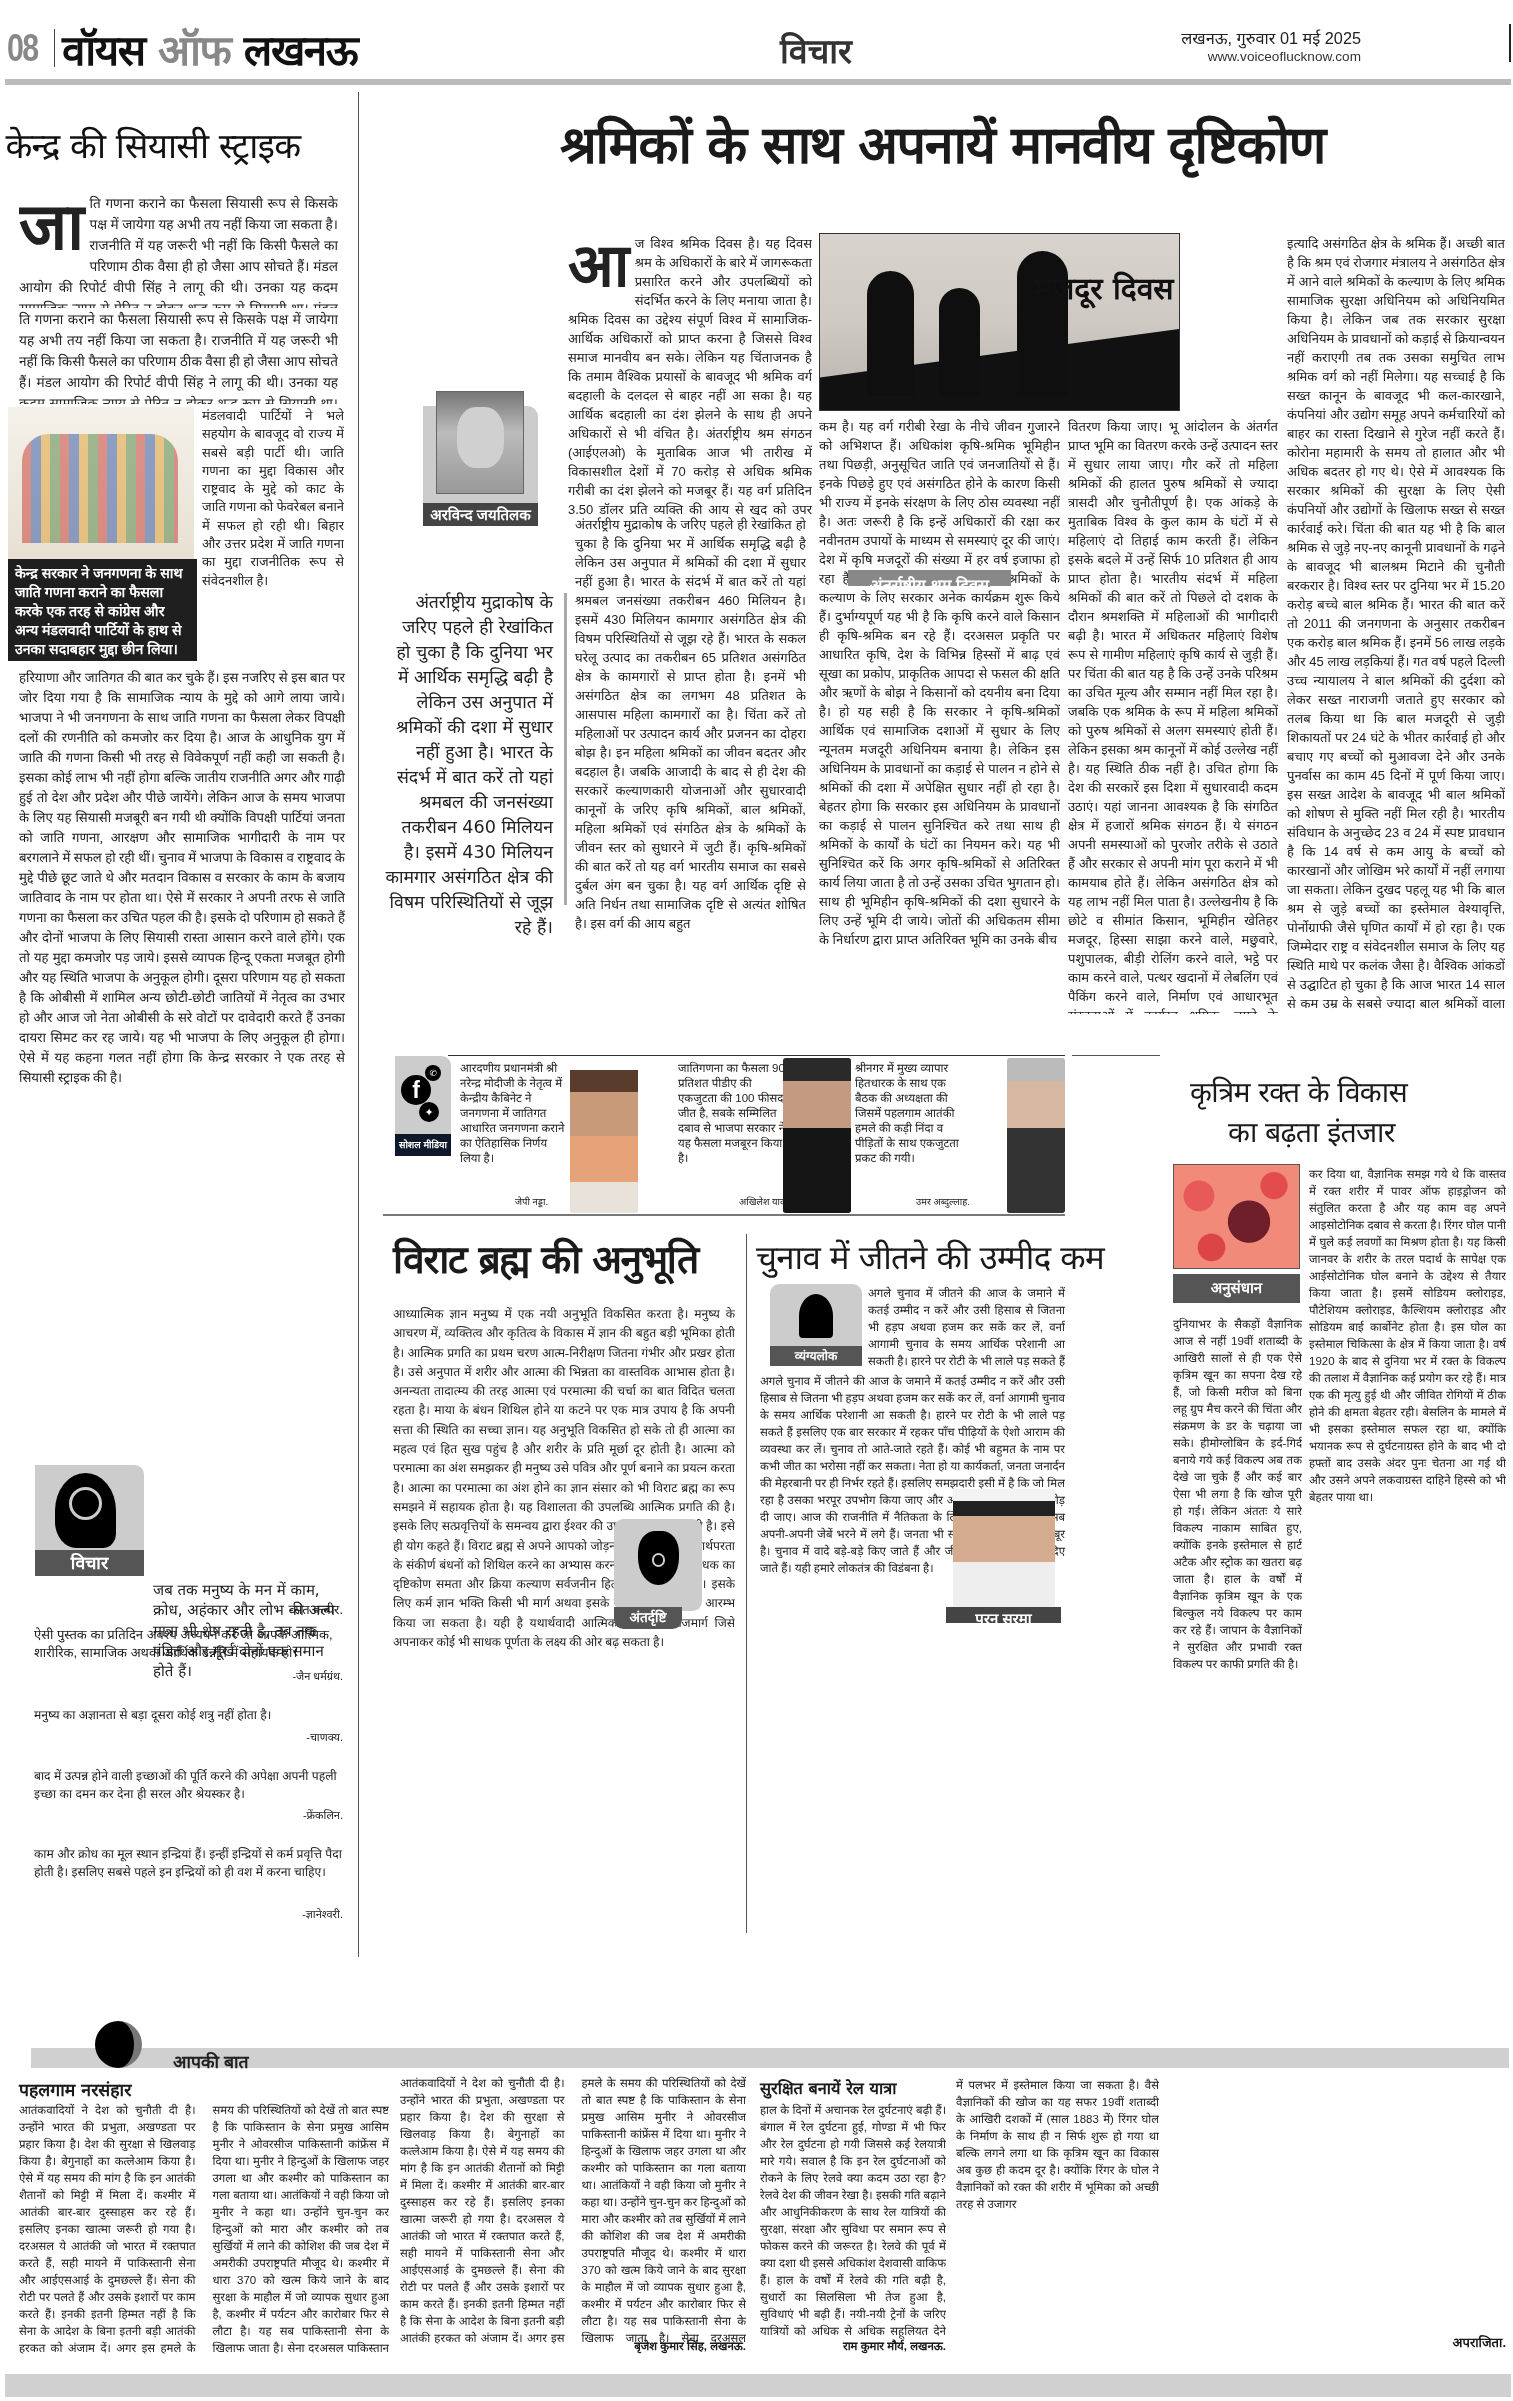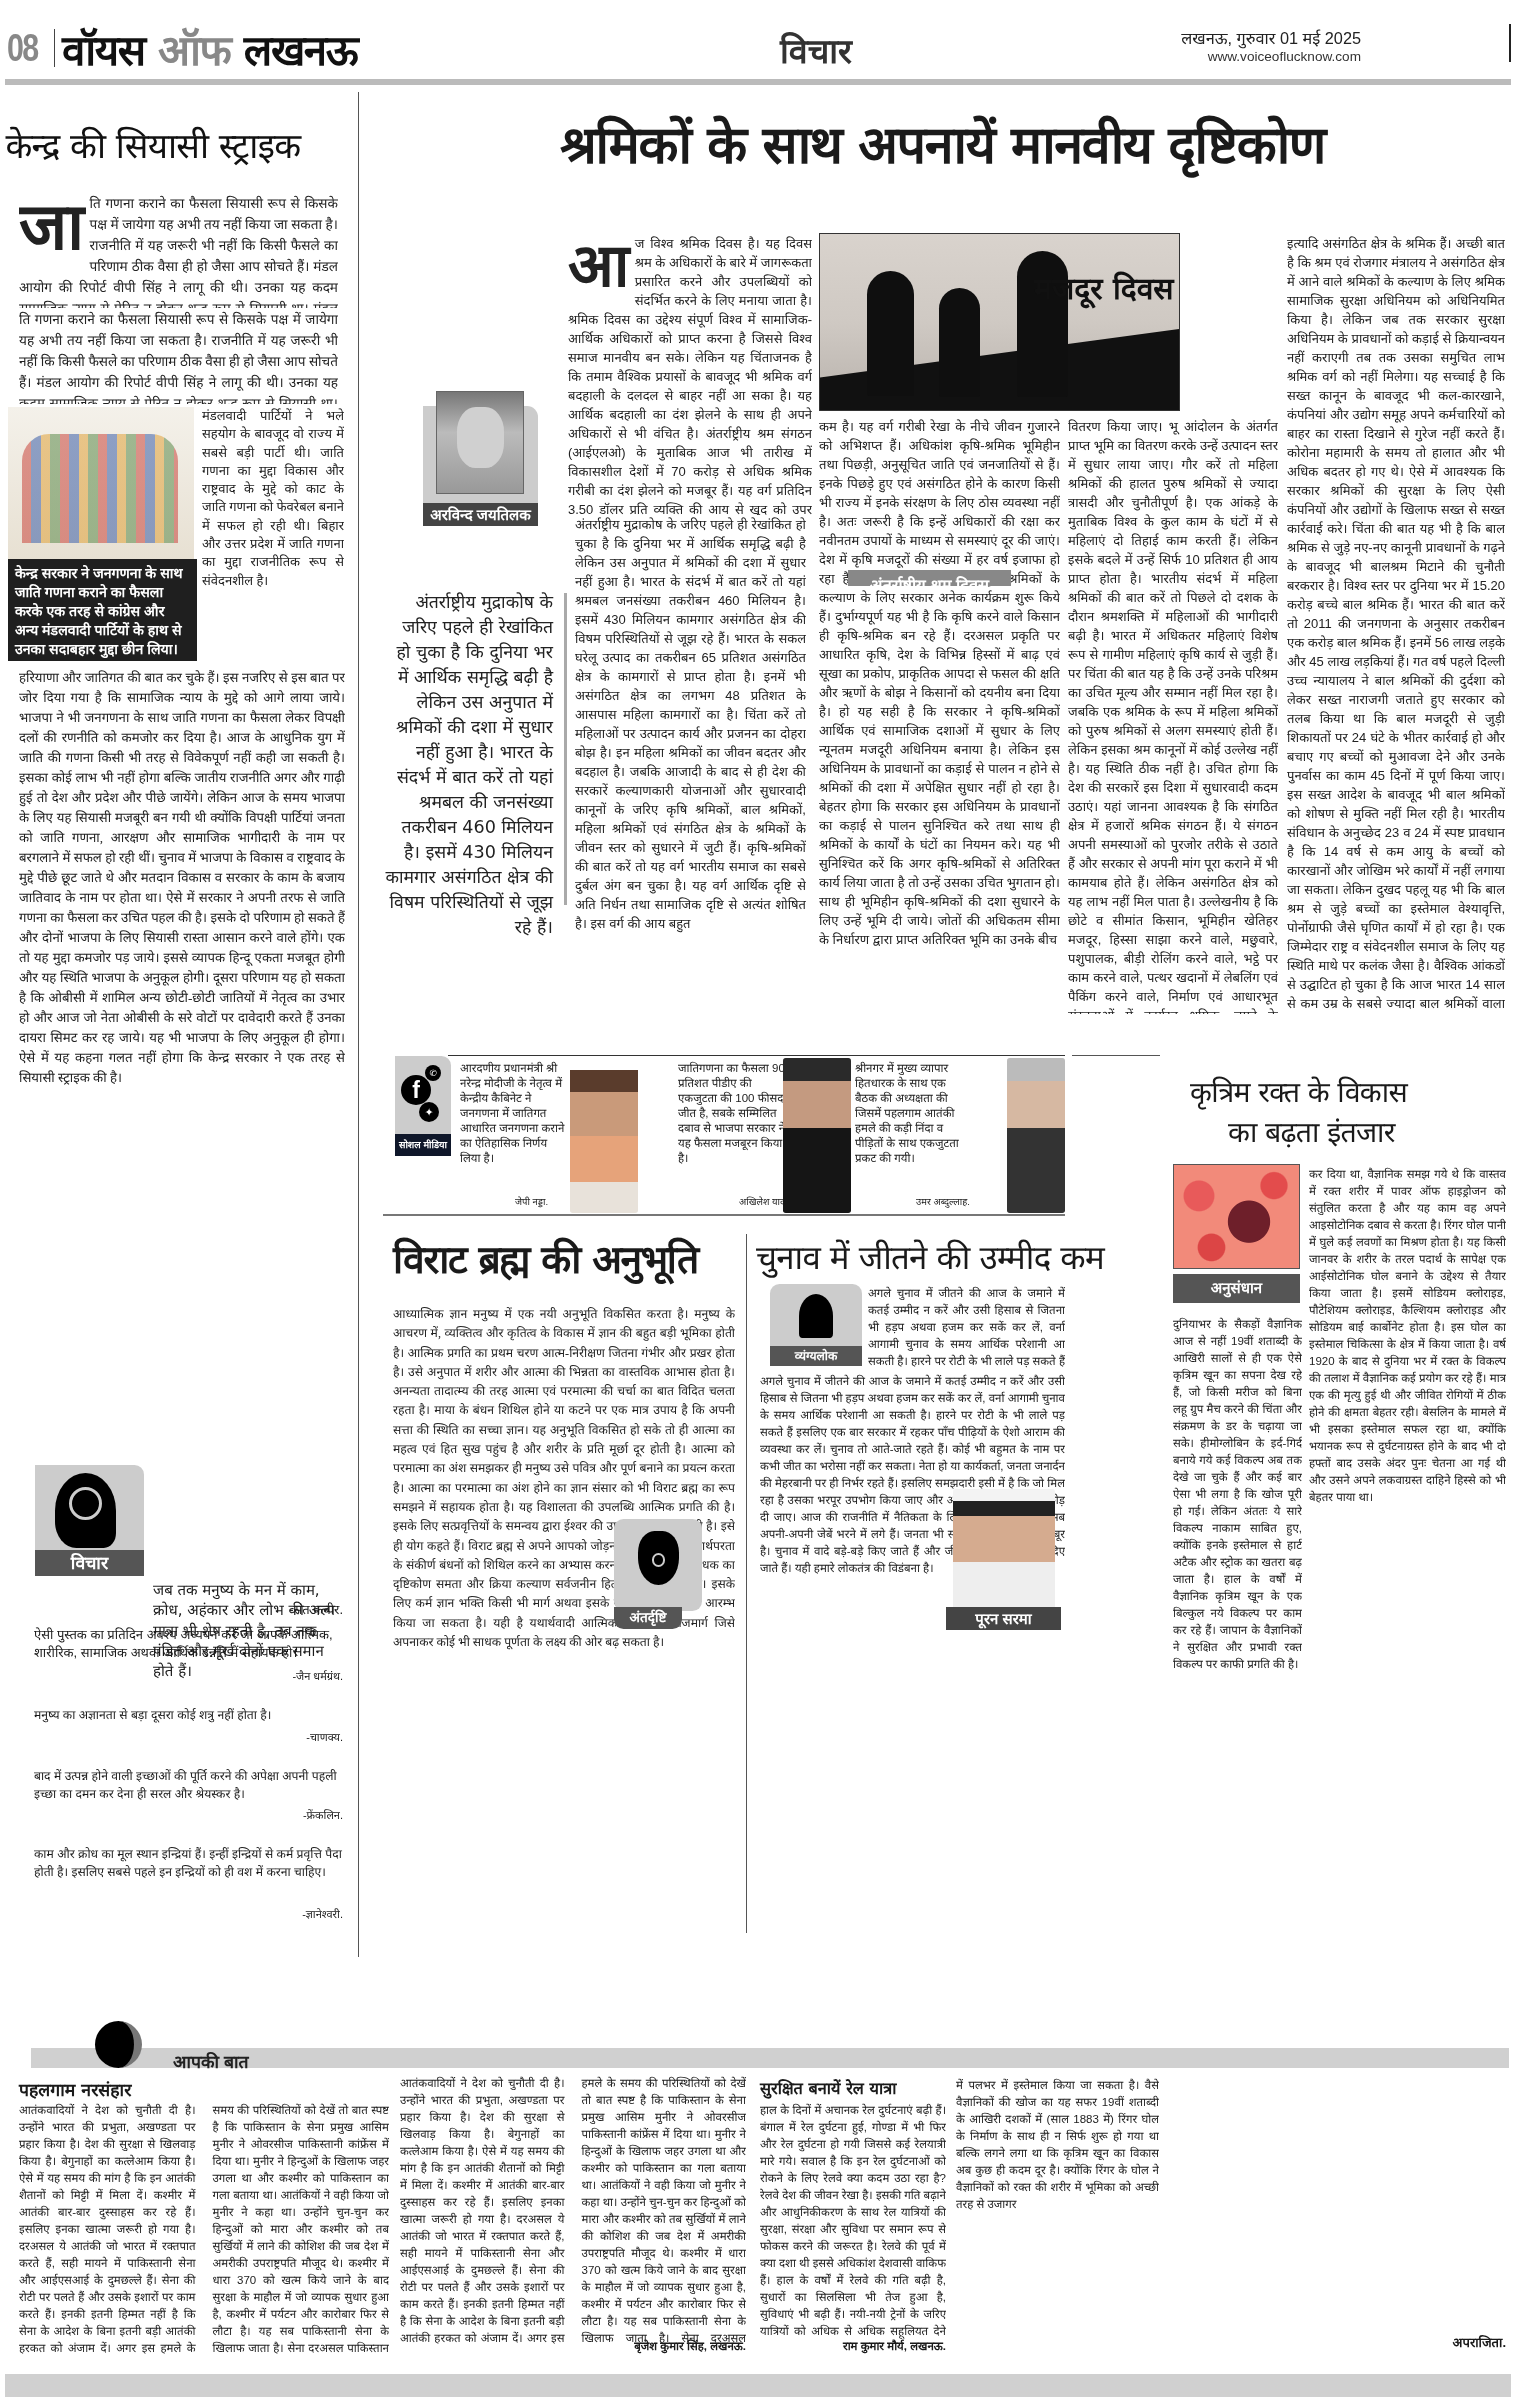--- a/index.html
+++ b/index.html
@@ -186,21 +186,21 @@
 <div class="abs vline" style="left:746px; top:1234px; width:1.4px; height:699px;"></div>
 
 <div class="abs h-light" style="left:756px; top:1234px; font-size:33px;">चुनाव में जीतने की उम्मीद कम</div>
 <div class="abs icon-box" style="left:770px; top:1284px; width:92px; height:64px; border-radius:9.5px 9.5px 0 0;">
   <div class="abs" style="left:28.5px; top:10.2px; width:34px; height:44px; background:#000; border-radius:50% 50% 10% 10%;"></div>
 </div>
 <div class="abs icon-label" style="left:770px; top:1346px; width:92px; height:20.3px; font-size:12.2px; line-height:20.3px;">व्यंग्यलोक</div>
 <div class="abs txt narrow-text" style="left:868px; top:1285px; width:197px; height:85px; font-size:11.5px; line-height:17px;">अगले चुनाव में जीतने की आज के जमाने में कतई उम्मीद न करें और उसी हिसाब से जितना भी हड़प अथवा हजम कर सकें कर लें, वर्ना आगामी चुनाव के समय आर्थिक परेशानी आ सकती है। हारने पर रोटी के भी लाले पड़ सकते हैं इसलिए एक बार सरकार में रहकर पाँच पीढ़ियों के ऐशो आराम की व्यवस्था कर लें। चुनाव तो आते-जाते रहते हैं। कोई भी बहुमत के नाम पर कभी जीत का भरोसा नहीं कर सकता। नेता हो या कार्यकर्ता, जनता जनार्दन की मेहरबानी पर ही निर्भर रहते हैं। इसलिए समझदारी इसी में है कि जो मिल रहा है उसका भरपूर उपभोग किया जाए और आगामी चुनाव की चिंता छोड़ दी जाए। आज की राजनीति में नैतिकता के लिए कोई स्थान नहीं है, सब अपनी-अपनी जेबें भरने में लगे हैं। जनता भी सब जानती है लेकिन मजबूर है। चुनाव में वादे बड़े-बड़े किए जाते हैं और जीतने के बाद सब भुला दिए जाते हैं। यही हमारे लोकतंत्र की विडंबना है।</div>
 <div class="abs txt narrow-text" style="left:760px; top:1373px; width:305px; height:559px; font-size:11.5px; line-height:17px;">अगले चुनाव में जीतने की आज के जमाने में कतई उम्मीद न करें और उसी हिसाब से जितना भी हड़प अथवा हजम कर सकें कर लें, वर्ना आगामी चुनाव के समय आर्थिक परेशानी आ सकती है। हारने पर रोटी के भी लाले पड़ सकते हैं इसलिए एक बार सरकार में रहकर पाँच पीढ़ियों के ऐशो आराम की व्यवस्था कर लें। चुनाव तो आते-जाते रहते हैं। कोई भी बहुमत के नाम पर कभी जीत का भरोसा नहीं कर सकता। नेता हो या कार्यकर्ता, जनता जनार्दन की मेहरबानी पर ही निर्भर रहते हैं। इसलिए समझदारी इसी में है कि जो मिल रहा है उसका भरपूर उपभोग किया जाए और आगामी चुनाव की चिंता छोड़ दी जाए। आज की राजनीति में नैतिकता के लिए कोई स्थान नहीं है, सब अपनी-अपनी जेबें भरने में लगे हैं। जनता भी सब जानती है लेकिन मजबूर है। चुनाव में वादे बड़े-बड़े किए जाते हैं और जीतने के बाद सब भुला दिए जाते हैं। यही हमारे लोकतंत्र की विडंबना है।</div>
 <div class="abs person" style="left:953px; top:1489px; width:102px; height:121px; background:linear-gradient(180deg,#f3f3f3 0 10%,#222 10% 22%,#d5ab8f 22% 60%,#eee 60% 100%);"></div>
-<div class="abs author-name" style="left:946px; top:1607px; width:115px; height:23px;">पूरन सरमा</div>
+<div class="abs author-name" style="left:946px; top:1607px; width:115px; height:16px;">पूरन सरमा</div>
 
 <div class="abs h-light" style="left:1190px; top:1072px; font-size:28.5px; letter-spacing:-0.7px;">कृत्रिम रक्त के विकास</div>
 <div class="abs h-light" style="left:1228px; top:1112px; font-size:28.5px; letter-spacing:-0.7px;">का बढ़ता इंतजार</div>
 <div class="abs vline" style="left:1072px; top:1055px; width:88px; height:1.4px;"></div>
 <div class="abs blood-photo"></div>
 <div class="abs research-label">अनुसंधान</div>
 <div class="abs txt narrow-text" style="left:1173px; top:1316px; width:129px; height:1031px; font-size:11.5px; line-height:17px;">दुनियाभर के सैकड़ों वैज्ञानिक आज से नहीं 19वीं शताब्दी के आखिरी सालों से ही एक ऐसे कृत्रिम खून का सपना देख रहे हैं, जो किसी मरीज को बिना लहू ग्रुप मैच करने की चिंता और संक्रमण के डर के चढ़ाया जा सके। हीमोग्लोबिन के इर्द-गिर्द बनाये गये कई विकल्प अब तक देखे जा चुके हैं और कई बार ऐसा भी लगा है कि खोज पूरी हो गई। लेकिन अंततः ये सारे विकल्प नाकाम साबित हुए, क्योंकि इनके इस्तेमाल से हार्ट अटैक और स्ट्रोक का खतरा बढ़ जाता है। हाल के वर्षों में वैज्ञानिक कृत्रिम खून के एक बिल्कुल नये विकल्प पर काम कर रहे हैं। जापान के वैज्ञानिकों ने सुरक्षित और प्रभावी रक्त विकल्प पर काफी प्रगति की है।</div>
 <div class="abs txt narrow-text" style="left:1309px; top:1166px; width:197px; height:1180px; font-size:11.5px; line-height:17px;">कर दिया था, वैज्ञानिक समझ गये थे कि वास्तव में रक्त शरीर में पावर ऑफ हाइड्रोजन को संतुलित करता है और यह काम वह अपने आइसोटोनिक दबाव से करता है। रिंगर घोल पानी में घुले कई लवणों का मिश्रण होता है। यह किसी जानवर के शरीर के तरल पदार्थ के सापेक्ष एक आईसोटोनिक घोल बनाने के उद्देश्य से तैयार किया जाता है। इसमें सोडियम क्लोराइड, पौटेशियम क्लोराइड, कैल्शियम क्लोराइड और सोडियम बाई कार्बोनेट होता है। इस घोल का इस्तेमाल चिकित्सा के क्षेत्र में किया जाता है। वर्ष 1920 के बाद से दुनिया भर में रक्त के विकल्प की तलाश में वैज्ञानिक कई प्रयोग कर रहे हैं। मात्र एक की मृत्यु हुई थी और जीवित रोगियों में ठीक होने की क्षमता बेहतर रही। बेसलिन के मामले में भी इसका इस्तेमाल सफल रहा था, क्योंकि भयानक रूप से दुर्घटनाग्रस्त होने के बाद भी दो हफ्तों बाद उसके अंदर पुनः चेतना आ गई थी और उसने अपने लकवाग्रस्त दाहिने हिस्से को भी बेहतर पाया था।</div>
 <div class="abs sig" style="left:1411px; top:2333px; width:95px;">अपराजिता.</div>
 

